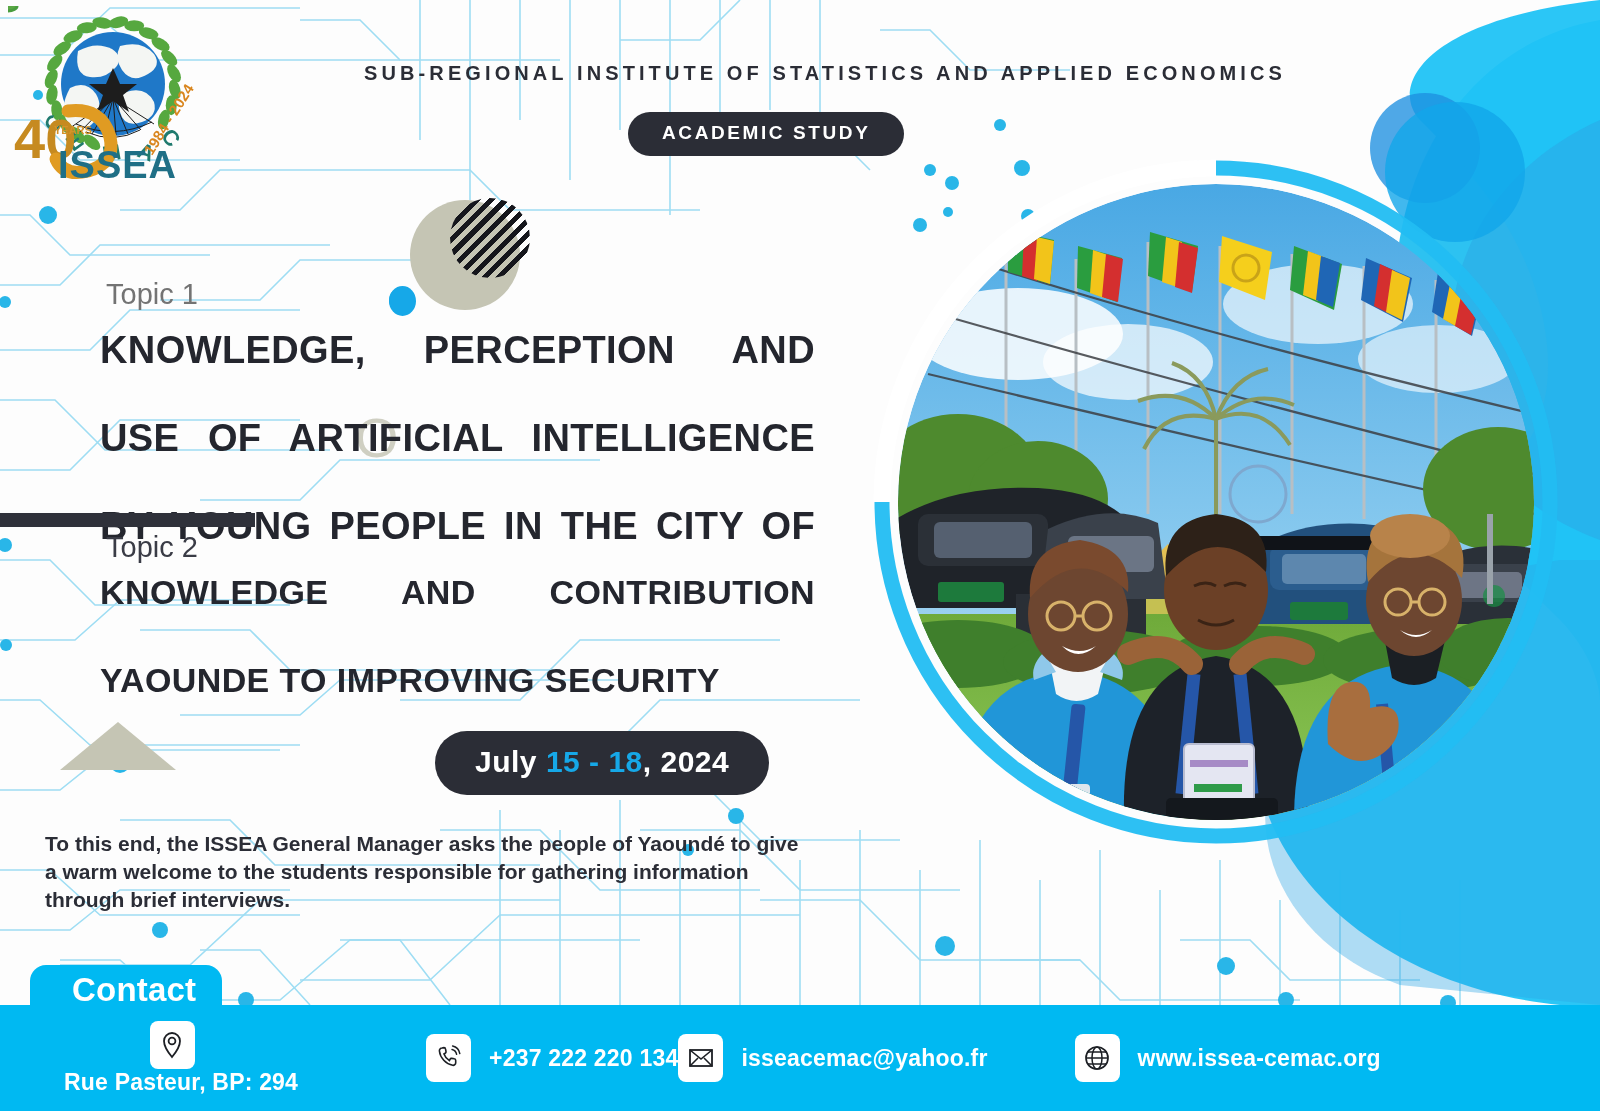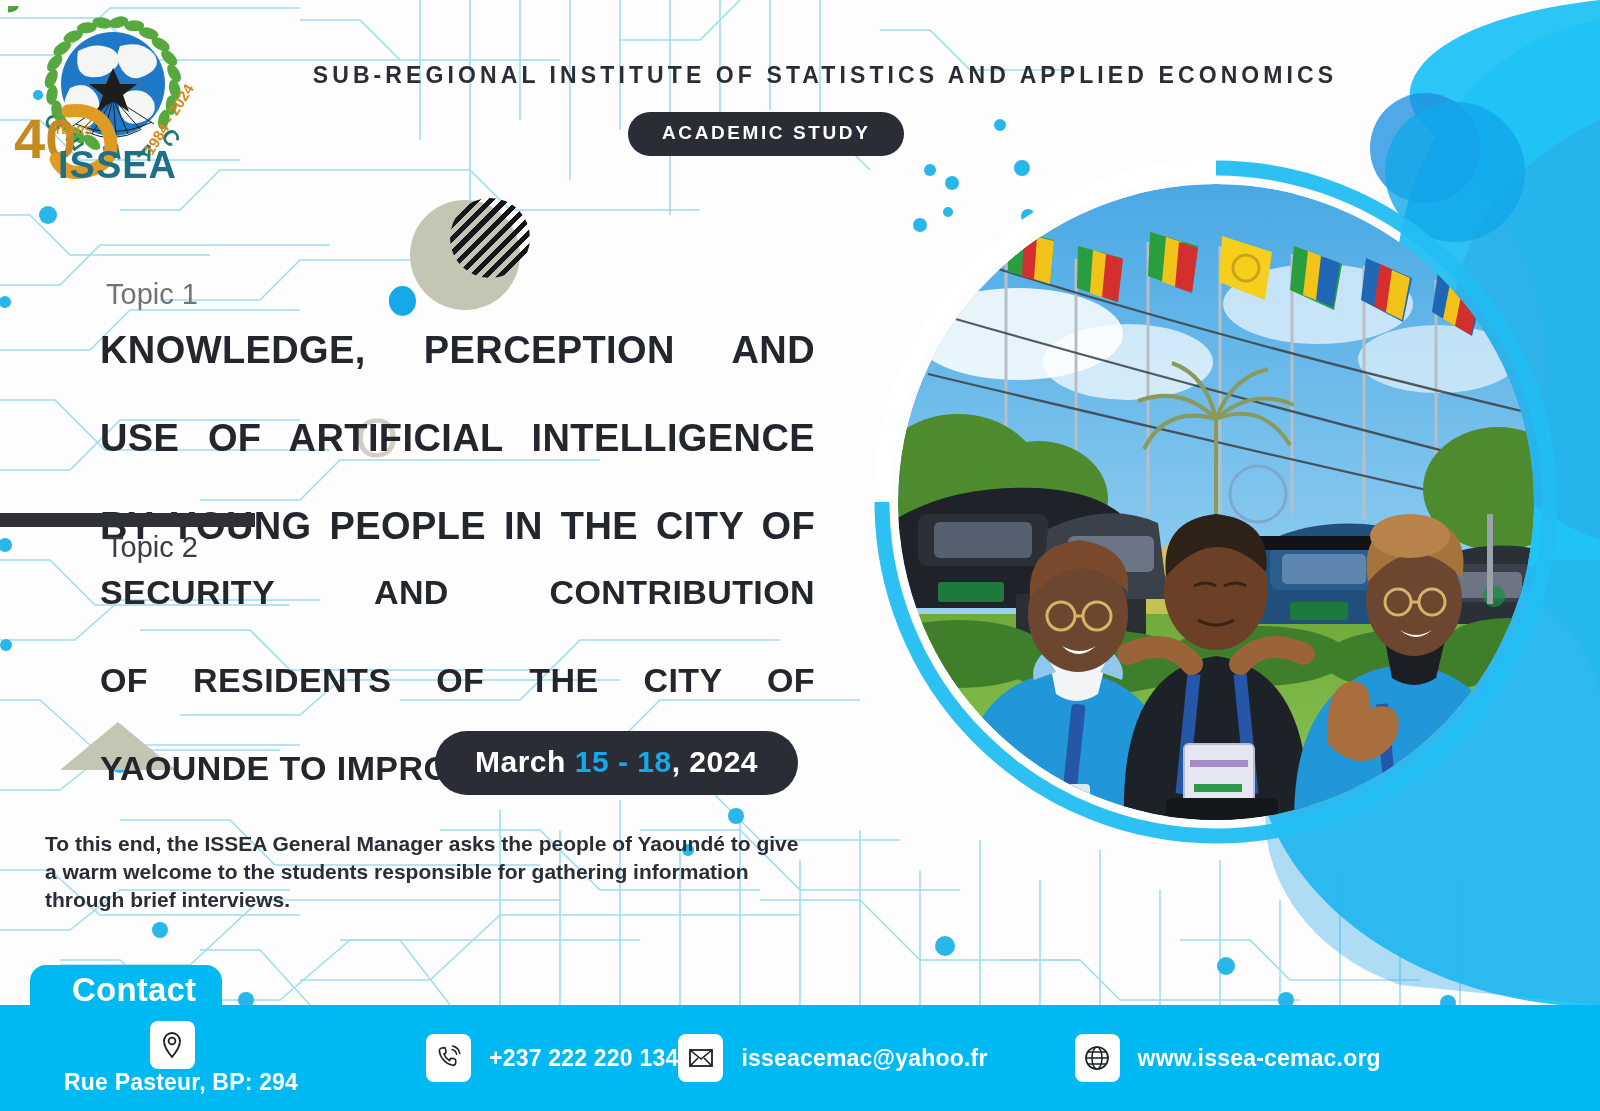--- a/index.html
+++ b/index.html
@@ -15,21 +15,21 @@
 
   
   .blob-layer{position:absolute;inset:0;z-index:1;pointer-events:none;}
 
   
   .logo-wrap{position:absolute;left:8px;top:6px;width:210px;height:180px;z-index:6;}
 
   
   .head-title{
     position:absolute;left:275px;top:62px;width:1100px;z-index:6;
-    font-size:23px;font-weight:bold;letter-spacing:4.1px;color:#2b2d36;
+    font-size:20px;font-weight:bold;letter-spacing:4.1px;color:#2b2d36;
     text-align:center;white-space:nowrap;
   }
   .badge-study{
     position:absolute;left:628px;top:112px;z-index:6;
     background:#2b2d36;color:#ffffff;border-radius:22px;
     padding:10px 34px 12px 34px;font-size:19px;font-weight:bold;letter-spacing:2.6px;
   }
 
   
   .khaki-circle{position:absolute;left:410px;top:200px;width:110px;height:110px;border-radius:50%;background:#c5c5b4;z-index:2;}
@@ -347,26 +347,25 @@
   <div class="topic1-title">
     <span class="justline">KNOWLEDGE, PERCEPTION AND</span>
     <span class="justline">USE OF ARTIFICIAL INTELLIGENCE</span>
     <span class="justline">BY YOUNG PEOPLE IN THE CITY OF</span>
   </div>
 
   <div class="divider"></div>
 
   <div class="topic2-label">Topic 2</div>
   <div class="topic2-title">
-    <span class="justline">SECURITY AND CONTRIBUTION</span>
-    <span class="justline">OF RESIDENTS OF THE CITY OF</span>
+    <span class="justline">KNOWLEDGE AND CONTRIBUTION</span>
     <span>YAOUNDE TO IMPROVING SECURITY</span>
   </div>
 
-  <div class="date-pill"><span>March</span>&nbsp;<span class="hl">15</span>&nbsp;<span class="hl">-</span>&nbsp;<span class="hl">18</span><span>, 2024</span></div>
+  <div class="date-pill"><span>July</span>&nbsp;<span class="hl">15</span>&nbsp;<span class="hl">-</span>&nbsp;<span class="hl">18</span><span>, 2024</span></div>
 
   <div class="blurb">To this end, the ISSEA General Manager asks the people of Yaoundé to give a warm welcome to the students responsible for gathering information through brief interviews.</div>
 
   <div class="photo-circle">
     <svg width="636" height="636" viewBox="0 0 636 636">
       <defs>
         <clipPath id="circ">
             <circle cx="318" cy="318" r="318"></circle>
           </clipPath>
         <linearGradient id="sky" x1="0" y1="0" x2="0" y2="1">

